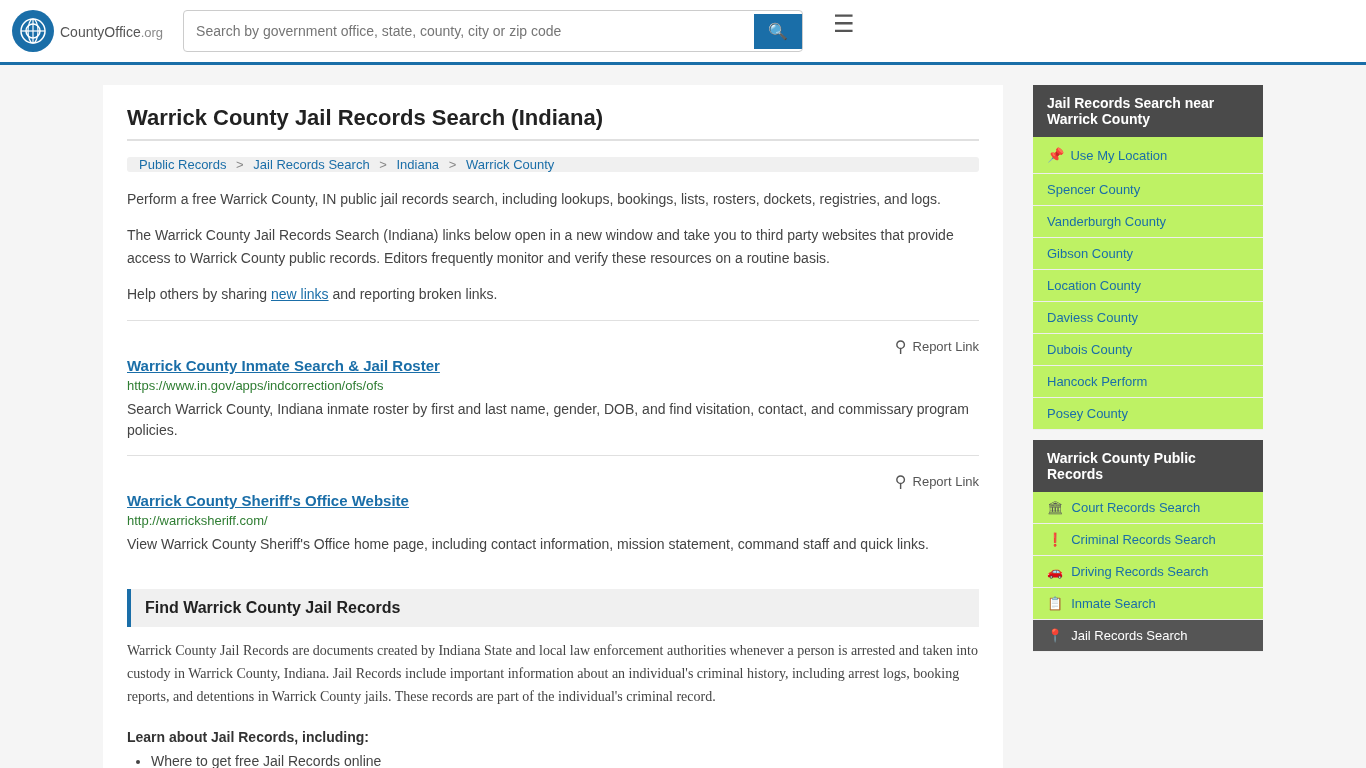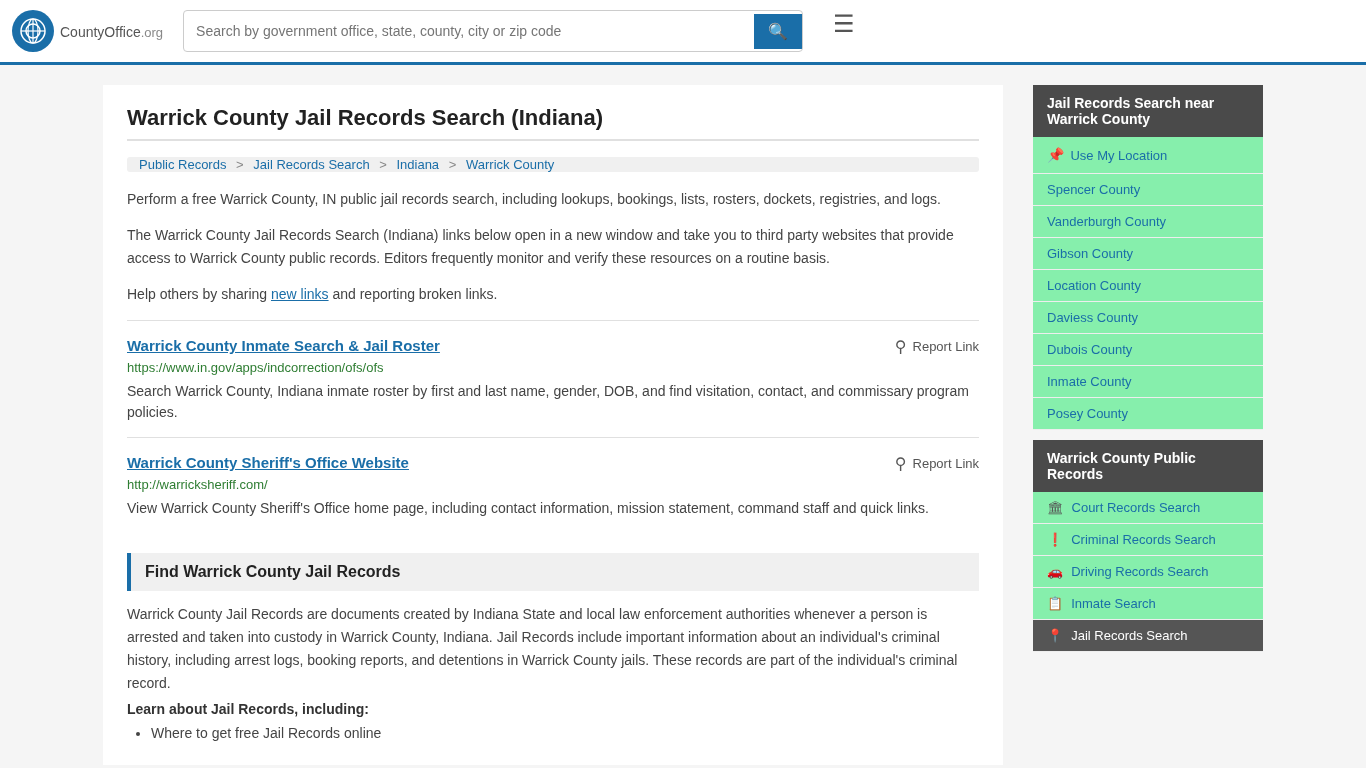--- a/index.html
+++ b/index.html
@@ -124,20 +124,21 @@
       justify-content: space-between;
       align-items: flex-start;
       margin-bottom: 4px;
     }
     .result-title {
       font-size: 15px;
       font-weight: bold;
       color: #1a6ea8;
       text-decoration: underline;
       cursor: pointer;
+      margin-top: 20px;
     }
     .report-link {
       display: flex;
       align-items: center;
       gap: 6px;
       font-size: 13px;
       color: #555;
       cursor: pointer;
       white-space: nowrap;
     }
@@ -150,28 +151,28 @@
       background: #f0f0f0;
       padding: 10px 14px;
       font-size: 16px;
       font-weight: bold;
       color: #222;
       margin: 20px 0 12px;
       border-left: 4px solid #1a6ea8;
     }
 
     
-    .body-text { color: #444; line-height: 1.65; font-size: 14px; margin-bottom: 6px; }
+    .body-text { color: #444; line-height: 1.65; font-size: 14px; margin-bottom: 21px; font-family: Liberation Serif, serif; }
     .learn-heading { font-weight: bold; font-size: 14px; margin-bottom: 8px; }
     .bullet-list { padding-left: 24px; }
     .bullet-list li { margin-bottom: 4px; font-size: 14px; color: #444; }
 
     
     .sidebar-section {
-      background: #86efac;
+      background: #bef264;
       margin-bottom: 10px;
     }
     .sidebar-section-header {
       background: #4a4a4a;
       color: #fff;
       padding: 10px 14px;
       font-size: 14px;
       font-weight: bold;
     }
     .sidebar-item {
@@ -315,21 +316,21 @@
       <div class="sidebar-item">
         <a href="#">Location County</a>
       </div>
       <div class="sidebar-item">
         <a href="#">Daviess County</a>
       </div>
       <div class="sidebar-item">
         <a href="#">Dubois County</a>
       </div>
       <div class="sidebar-item">
-        <a href="#">Inmate County</a>
+        <a href="#">Hancock Perform</a>
       </div>
       <div class="sidebar-item">
         <a href="#">Posey County</a>
       </div>
     </div>
 
     <div class="sidebar-section">
       <div class="sidebar-section-header">
         <span>Warrick County Public Records</span>
       </div>

